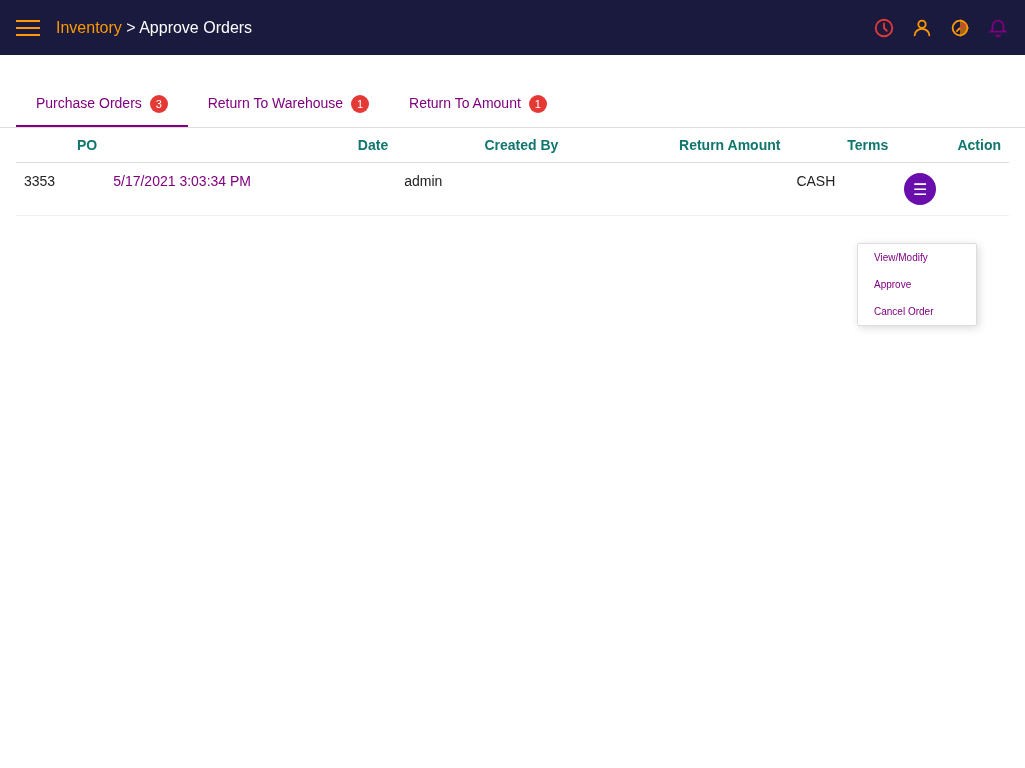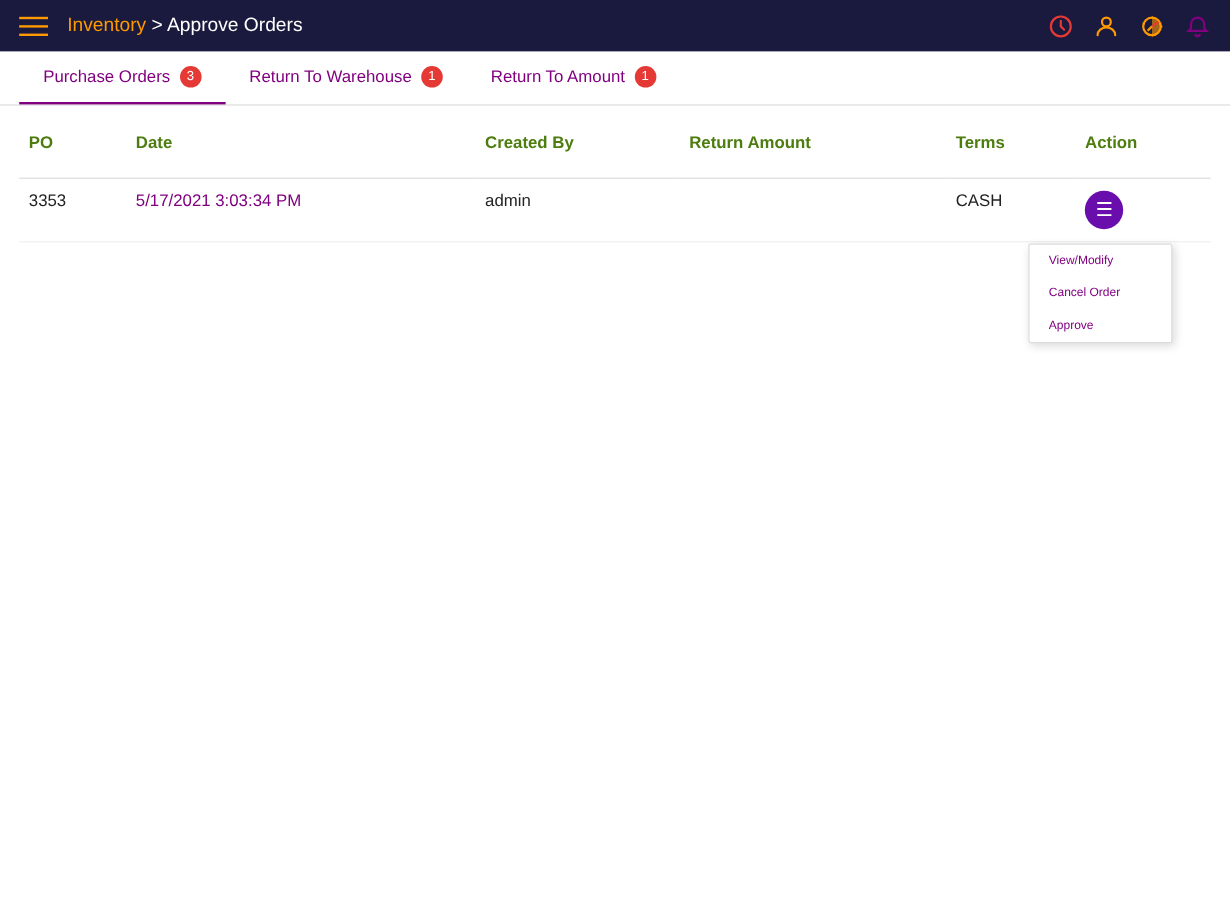--- a/index.html
+++ b/index.html
@@ -1,21 +1,21 @@
 <!DOCTYPE html>
 <html><head>
   <meta charset="utf-8">
   <style>
     * { margin: 0; padding: 0; box-sizing: border-box; }
     body { font-family: Arial, sans-serif; background: #fff; width: 1025px; height: 768px; overflow: hidden; }
 
     
     .header {
       background: #1a1a3e;
-      height: 43px;
+      height: 55px;
       display: flex;
       align-items: center;
       padding: 0 16px;
       position: relative;
     }
     .hamburger {
       display: flex;
       flex-direction: column;
       gap: 5px;
       cursor: pointer;
@@ -55,20 +55,21 @@
       background: #fff;
       position: relative;
     }
     .nav-tab {
       padding: 12px 20px;
       cursor: pointer;
       font-size: 14px;
       color: #800080;
       position: relative;
       white-space: nowrap;
+      margin-top: 28px;
     }
     .nav-tab.active {
       color: #800080;
       border-bottom: 2px solid #800080;
     }
     .nav-tab .badge {
       display: inline-flex;
       align-items: center;
       justify-content: center;
       background: #e53935;
@@ -87,23 +88,23 @@
     }
     table {
       width: 100%;
       border-collapse: collapse;
       font-size: 14px;
     }
     thead tr {
       border-bottom: 1px solid #ddd;
     }
     thead th {
-      text-align: left;
-      padding: 22px 8px;
-      color: #4d7c0f;
+      text-align: right;
+      padding: 9px 8px;
+      color: #0f766e;
       font-weight: 600;
       font-size: 14px;
     }
     tbody tr {
       border-bottom: 1px solid #f0f0f0;
     }
     tbody td {
       padding: 10px 8px;
       color: #222;
       font-size: 14px;
@@ -231,16 +232,16 @@
         <td>CASH</td>
         <td>
           <div class="action-btn">☰</div>
         </td>
       </tr>
     </tbody>
   </table>
 
   <div class="dropdown-menu">
     <div class="menu-item">View/Modify</div>
+    <div class="menu-item">Approve</div>
     <div class="menu-item">Cancel Order</div>
-    <div class="menu-item">Approve</div>
   </div>
 </div>
 
 </body></html>

